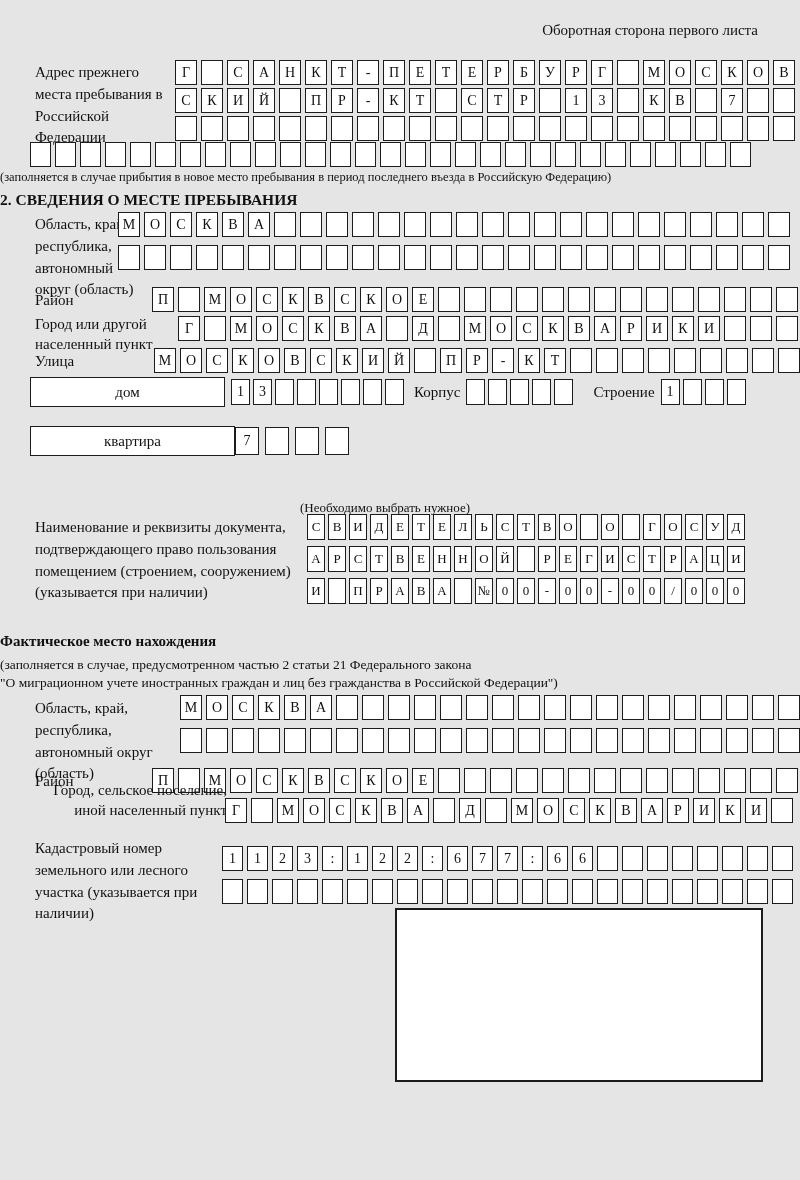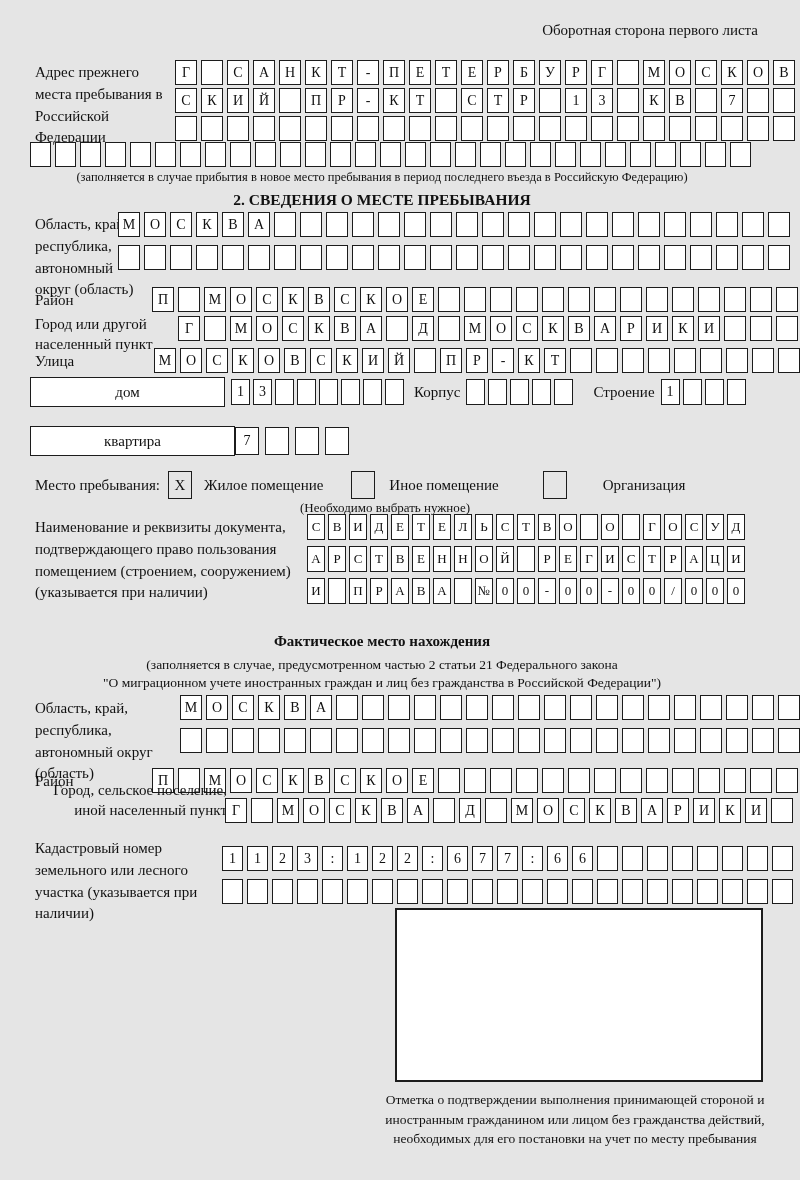--- a/index.html
+++ b/index.html
@@ -1,20 +1,20 @@
 <!DOCTYPE html>
 <html><head>
 <meta charset="utf-8">
 <style>
   html,body{margin:0;padding:0;background:#fff;}
   body{font-family:"Liberation Serif","DejaVu Serif",serif;color:#111;}
   .page{position:relative;width:800px;height:1180px;background:#e5e5e5;overflow:hidden;}
   .lbl{position:absolute;font-size:15px;line-height:1.45;}
   .cap{position:absolute;font-size:12.5px;}
-  .center{text-align:center;left:0;width:764px;}
+  .center{text-align:left;left:0;width:764px;}
   .bold{font-weight:bold;}
   .cellrow{position:absolute;display:flex;gap:4px;}
   .cell{width:22px;height:25px;border:1.5px solid #1c1c1c;box-sizing:border-box;
         display:flex;align-items:center;justify-content:center;
         font-size:14px;background:#fff;flex:none;}
   .rowcol .cellrow{position:static;}
   .rowcol{position:absolute;display:flex;flex-direction:column;gap:3px;}
   .cells-wide .cell{width:21px;}
   .cells-doc{gap:3px;}
   .cells-doc .cell{width:18px;height:26px;font-size:13px;}
@@ -334,29 +334,20 @@
   <div class="inline-flex-row kvrow" style="left:30px;top:426px;gap:0;">
     <div class="bigbox" style="width:205px;">квартира</div>
     <div class="cellgroup">
         <div class="cell">7</div>
         <div class="cell"></div>
         <div class="cell"></div>
         <div class="cell"></div>
       </div>
   </div>
 
-  <div class="inline-flex-row mesto" style="left:35px;top:470px;height:30px;">
-    <span>Место пребывания:</span>
-    <span class="chk" style="margin-left:8px;">X</span>
-    <span style="margin-left:12px;">Жилое помещение</span>
-    <span class="chk" style="margin-left:28px;"></span>
-    <span style="margin-left:14px;">Иное помещение</span>
-    <span class="chk" style="margin-left:44px;"></span>
-    <span style="margin-left:36px;">Организация</span>
-  </div>
   <div class="cap" style="left:35px;top:500px;width:700px;text-align:center;font-size:13px;">(Необходимо выбрать нужное)</div>
 
   <div class="lbl" style="left:35px;top:517px;width:268px;">Наименование и реквизиты документа, подтверждающего право пользования помещением (строением, сооружением) (указывается при наличии)</div>
   <div class="rowcol" style="left:307px;top:514px;gap:6px;">
     <div class="cellrow cells-doc">
         <div class="cell">С</div>
         <div class="cell">В</div>
         <div class="cell">И</div>
         <div class="cell">Д</div>
         <div class="cell">Е</div>
@@ -588,15 +579,14 @@
         <div class="cell"></div>
         <div class="cell"></div>
         <div class="cell"></div>
         <div class="cell"></div>
         <div class="cell"></div>
         <div class="cell"></div>
       </div>
   </div>
 
   <div class="stampbox" style="left:395px;top:908px;width:368px;height:174px;"></div>
-  <div class="cap" style="left:375px;top:1090px;width:400px;text-align:center;font-size:13.5px;line-height:1.45;">Отметка о подтверждении выполнения принимающей стороной и иностранным гражданином или лицом без гражданства действий, необходимых для его постановки на учет по месту пребывания</div>
 
 </div>
 
 </body></html>

